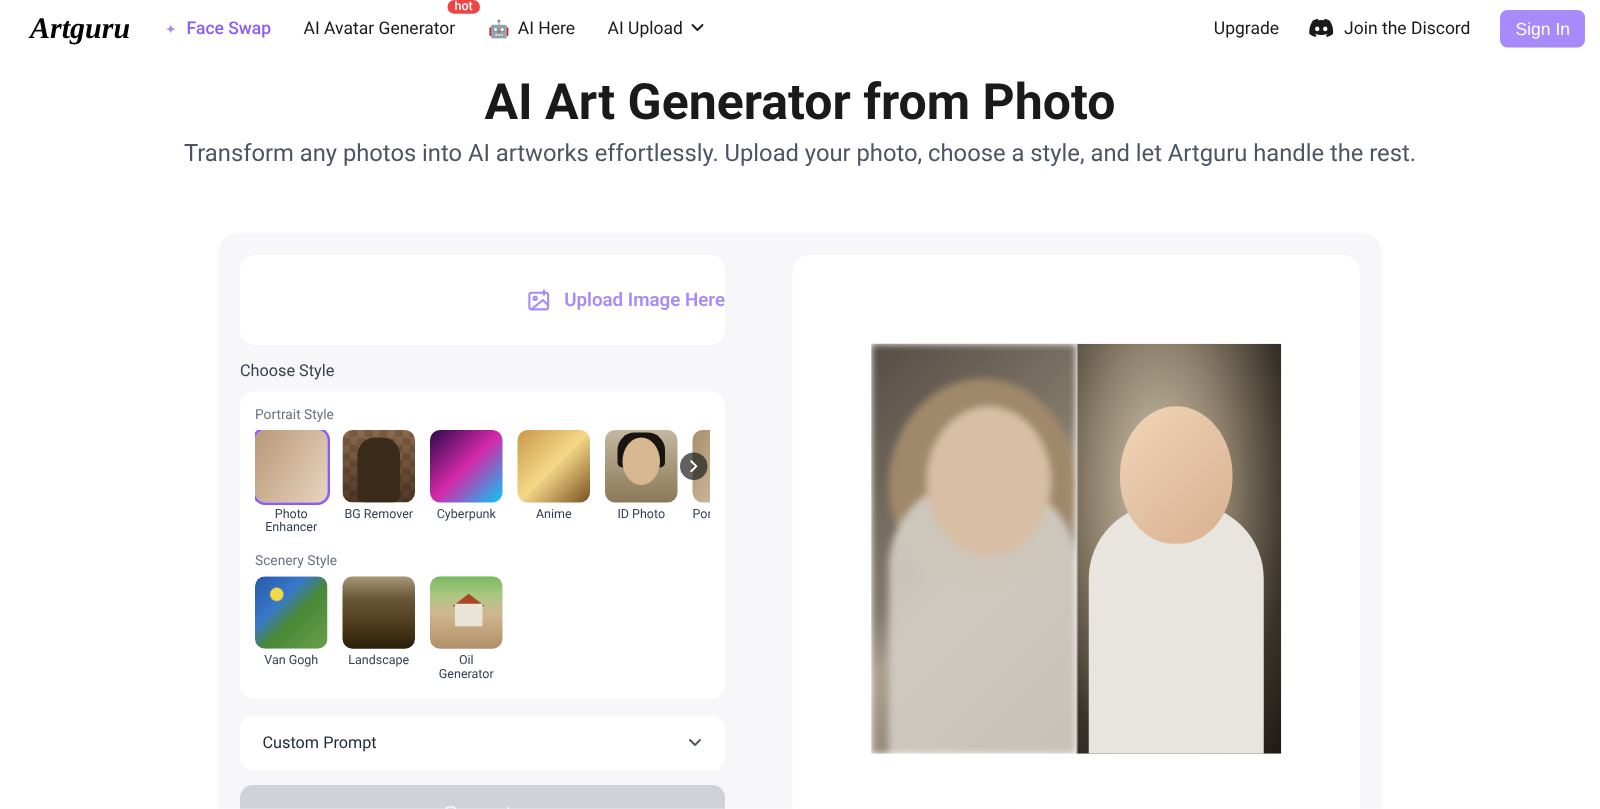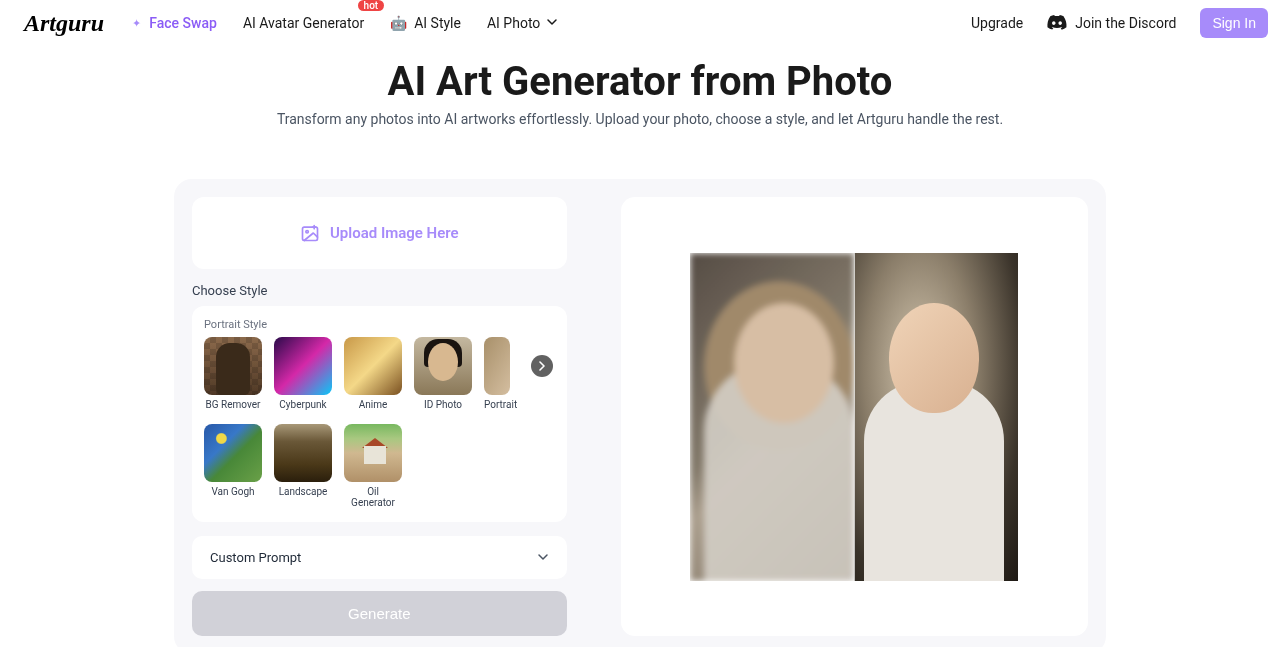--- a/index.html
+++ b/index.html
@@ -124,21 +124,21 @@
     
     .hero-title {
       font-size: 40px;
       font-weight: 700;
       color: #1a1a1a;
       margin-bottom: 6px;
       text-align: center;
     }
     
     .hero-subtitle {
-      font-size: 14px;
+      font-size: 19px;
       color: #4b5563;
     }
     
     
     .main-panel {
       width: 932px;
       margin: 34px auto 0;
       background: #f7f7fa;
       border-radius: 18px;
       padding: 18px;
@@ -151,21 +151,21 @@
       display: flex;
       flex-direction: column;
     }
     
     .upload-card {
       background: #fff;
       border-radius: 12px;
       height: 72px;
       display: flex;
       align-items: center;
-      justify-content: center;
+      justify-content: flex-end;
       gap: 10px;
       cursor: pointer;
     }
     
     .upload-icon {
       width: 20px;
       height: 20px;
       color: #a78bfa;
     }
     
@@ -445,24 +445,24 @@
     <div class="nav-item face-swap">
       <span class="sparkle">✦</span>
       <span>Face Swap</span>
     </div>
     <div class="nav-item">
       <span>AI Avatar Generator</span>
       <span class="hot-badge">hot</span>
     </div>
     <div class="nav-item">
       <span class="ai-chat-icon">🤖</span>
-      <span>AI Style</span>
+      <span>AI Here</span>
     </div>
     <div class="nav-item">
-      <span>AI Photo</span>
+      <span>AI Upload</span>
       <span class="chevron">
         <svg width="12" height="12" viewBox="0 0 12 12" fill="none">
             <path d="M2 4l4 4 4-4" stroke="#1a1a1a" stroke-width="1.5" stroke-linecap="round" stroke-linejoin="round"></path>
           </svg>
       </span>
     </div>
   </div>
 
   <div class="nav-right">
     <div class="nav-item">Upgrade</div>
@@ -494,20 +494,24 @@
       <span class="upload-text">Upload Image Here</span>
     </div>
 
     <div class="choose-style-label">Choose Style</div>
 
     <div class="style-card">
       <div class="style-section-label">Portrait Style</div>
 
       <div class="portrait-row-wrapper">
         <div class="style-row">
+          <div class="style-item selected">
+            <div class="style-thumb t-photo-enhancer"></div>
+            <div class="style-label">Photo Enhancer</div>
+          </div>
           <div class="style-item">
             <div class="style-thumb t-bg-remover">
                 <div class="t-bg-remover-person"></div>
               </div>
             <div class="style-label">BG Remover</div>
           </div>
           <div class="style-item">
             <div class="style-thumb t-cyberpunk"></div>
             <div class="style-label">Cyberpunk</div>
           </div>
@@ -528,20 +532,21 @@
           </div>
         </div>
         <div class="next-arrow">
           <svg width="8" height="10" viewBox="0 0 8 10" fill="none">
               <path d="M2 1l4 4-4 4" stroke="#fff" stroke-width="1.6" stroke-linecap="round" stroke-linejoin="round"></path>
             </svg>
         </div>
       </div>
 
       <div class="scenery-section">
+        <div class="style-section-label">Scenery Style</div>
         <div class="style-row">
           <div class="style-item">
             <div class="style-thumb t-van-gogh"></div>
             <div class="style-label">Van Gogh</div>
           </div>
           <div class="style-item">
             <div class="style-thumb t-landscape"></div>
             <div class="style-label">Landscape</div>
           </div>
           <div class="style-item">

